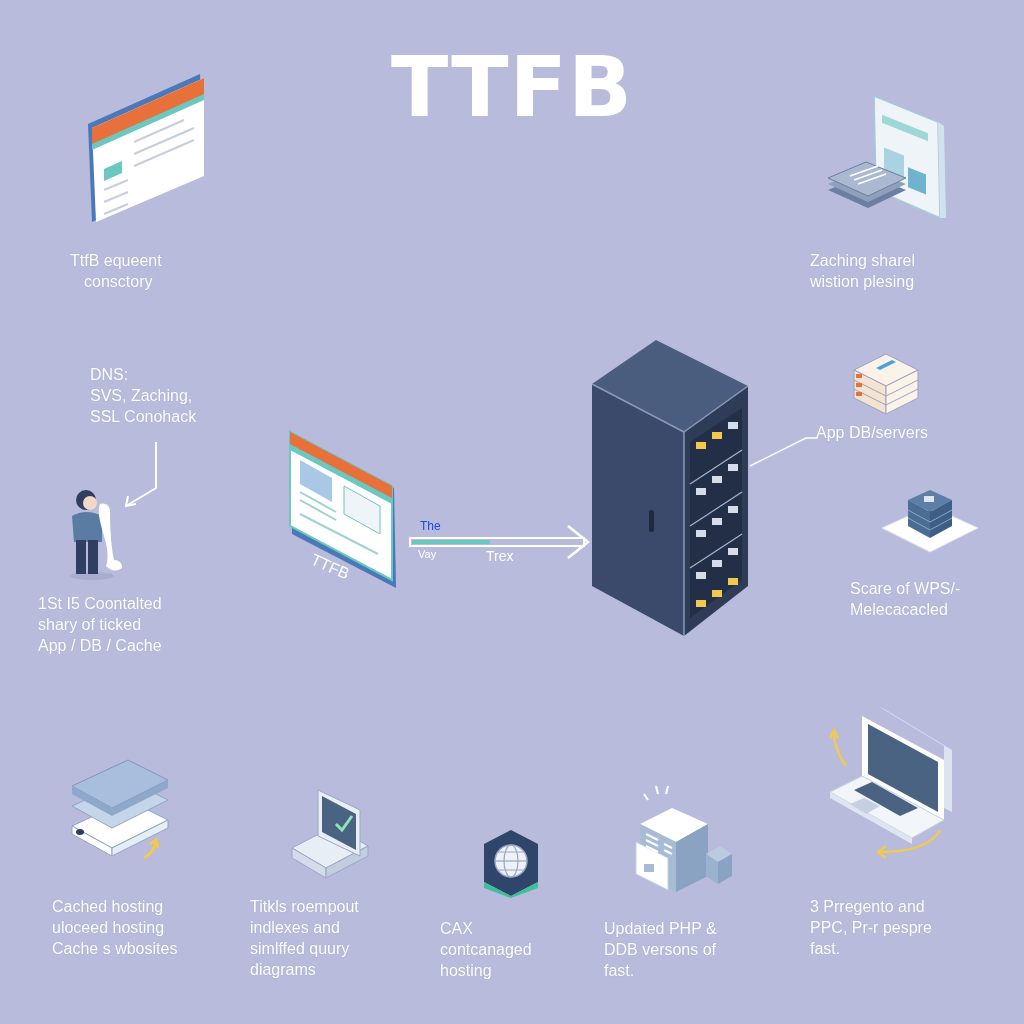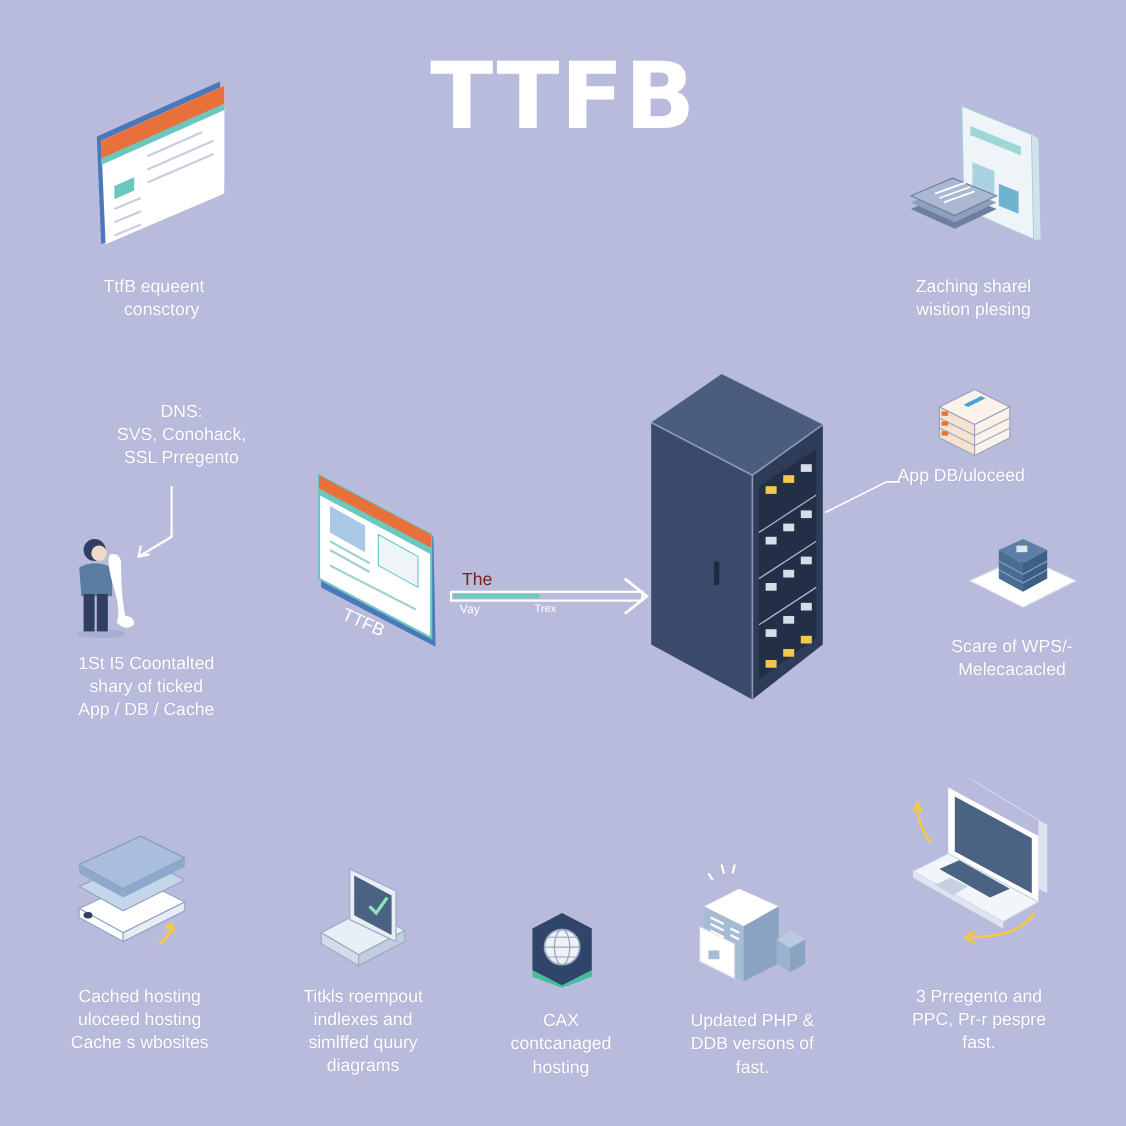--- a/index.html
+++ b/index.html
@@ -9,21 +9,21 @@
     font-family: "Liberation Sans", "DejaVu Sans", sans-serif;
     color: #ffffff;
   }
   .abs { position: absolute; }
   .title {
     left: 0; width: 1024px; top: 38px; text-align: center;
     font-family: "DejaVu Sans", sans-serif; font-weight: bold;
     font-size: 84px; letter-spacing: 1px; color: #ffffff;
   }
   .label {
-    position: absolute; text-align: center; font-size: 16px; line-height: 21px;
+    position: absolute; font-size: 16px; line-height: 21px;
     color: #ffffff; white-space: nowrap;
     text-shadow: 0 0 1px rgba(80,85,130,0.25);
   }
   .label span { display: block; }
   svg { position: absolute; overflow: visible; }
 </style>
 </head>
 <body>
 
 <div class="abs title">TTFB</div>
@@ -65,22 +65,22 @@
     </g>
   </g>
 </svg>
 <div class="label" style="left:810px;top:250px;width:150px">
   <span>Zaching sharel</span>
   <span>wistion plesing</span>
 </div>
 
 <div class="label" style="left:90px;top:364px;width:150px">
   <span>DNS:</span>
-  <span>SVS, Conohack,</span>
-  <span>SSL Prregento</span>
+  <span>SVS, Zaching,</span>
+  <span>SSL Conohack</span>
 </div>
 <svg style="left:120px;top:440px" width="50" height="70" viewBox="0 0 50 70">
   <polyline points="36,2 36,48 6,66" fill="none" stroke="#ffffff" stroke-width="2"></polyline>
   <polyline points="8,56 6,66 16,64" fill="none" stroke="#ffffff" stroke-width="2"></polyline>
 </svg>
 
 <svg style="left:62px;top:486px" width="70" height="95" viewBox="0 0 70 95">
   <ellipse cx="30" cy="90" rx="22" ry="4" fill="#a9adcf"></ellipse>
   <circle cx="24" cy="14" r="10" fill="#2f3e61"></circle>
   <circle cx="28" cy="17" r="7" fill="#f2d8c6"></circle>
@@ -108,23 +108,23 @@
     <line x1="12" y1="84" x2="90" y2="124"></line>
   </g>
 </svg>
 <div class="abs" style="left:310px;top:558px;font-size:16px;color:#fff;transform:rotate(24deg)">TTFB</div>
 
 <svg style="left:408px;top:522px" width="186" height="40" viewBox="0 0 186 40">
   <rect x="2" y="16" width="174" height="8" fill="none" stroke="#ffffff" stroke-width="2"></rect>
   <rect x="4" y="18" width="78" height="4" fill="#6cc7c0"></rect>
   <polyline points="160,4 180,20 160,36" fill="none" stroke="#ffffff" stroke-width="2.5"></polyline>
 </svg>
-<div class="abs" style="left:420px;top:519px;font-size:16px;color:#7f1d1d">The</div>
+<div class="abs" style="left:420px;top:519px;font-size:12px;color:#1d4ed8">The</div>
 <div class="abs" style="left:418px;top:548px;font-size:11px;color:#fff">Vay</div>
-<div class="abs" style="left:486px;top:548px;font-size:10px;color:#fff">Trex</div>
+<div class="abs" style="left:486px;top:548px;font-size:14px;color:#fff">Trex</div>
 
 <svg style="left:592px;top:338px" width="160" height="298" viewBox="0 0 160 298">
   <polygon points="0,46 64,2 156,48 92,94" fill="#4b5d7e"></polygon>
   <polygon points="0,46 92,94 92,298 0,248" fill="#3b4a6b"></polygon>
   <polygon points="92,94 156,48 156,248 92,298" fill="#2f3c58"></polygon>
   <line x1="0" y1="46" x2="92" y2="94" stroke="#8a9ab8" stroke-width="1.5"></line>
   <line x1="92" y1="94" x2="156" y2="48" stroke="#8a9ab8" stroke-width="1.5"></line>
   <line x1="92" y1="94" x2="92" y2="298" stroke="#8a9ab8" stroke-width="1.5"></line>
   <rect x="57" y="172" width="5" height="22" rx="2" fill="#1f2940"></rect>
   <polygon points="98,104 150,70 150,242 98,280" fill="#232e47"></polygon>
@@ -164,21 +164,21 @@
   <line x1="2" y1="30" x2="34" y2="46" stroke="#9aa3bd"></line>
   <line x1="2" y1="39" x2="34" y2="55" stroke="#9aa3bd"></line>
   <line x1="34" y1="46" x2="66" y2="30" stroke="#9aa3bd"></line>
   <line x1="34" y1="55" x2="66" y2="39" stroke="#9aa3bd"></line>
   <rect x="4" y="24" width="6" height="4" fill="#e8703a"></rect>
   <rect x="4" y="33" width="6" height="4" fill="#e8703a"></rect>
   <rect x="4" y="42" width="6" height="4" fill="#e8703a"></rect>
   <polygon points="24,18 40,10 44,12 28,20" fill="#4aa3d8"></polygon>
 </svg>
 <div class="label" style="left:816px;top:422px;width:140px;text-align:left">
-  <span>App DB/uloceed</span>
+  <span>App DB/servers</span>
 </div>
 
 <svg style="left:880px;top:486px" width="100" height="68" viewBox="0 0 100 68">
   <polygon points="2,42 50,20 98,42 50,66" fill="#ffffff" stroke="#dfe3f0"></polygon>
   <polygon points="28,34 50,24 72,34 50,46" fill="#3f5f85"></polygon>
   <polygon points="28,14 50,4 72,14 50,26" fill="#5b7fa6"></polygon>
   <polygon points="28,14 50,26 50,52 28,40" fill="#4a6d93"></polygon>
   <polygon points="50,26 72,14 72,40 50,52" fill="#3e5f85"></polygon>
   <line x1="28" y1="24" x2="50" y2="36" stroke="#8aa5c4"></line>
   <line x1="28" y1="32" x2="50" y2="44" stroke="#8aa5c4"></line>

